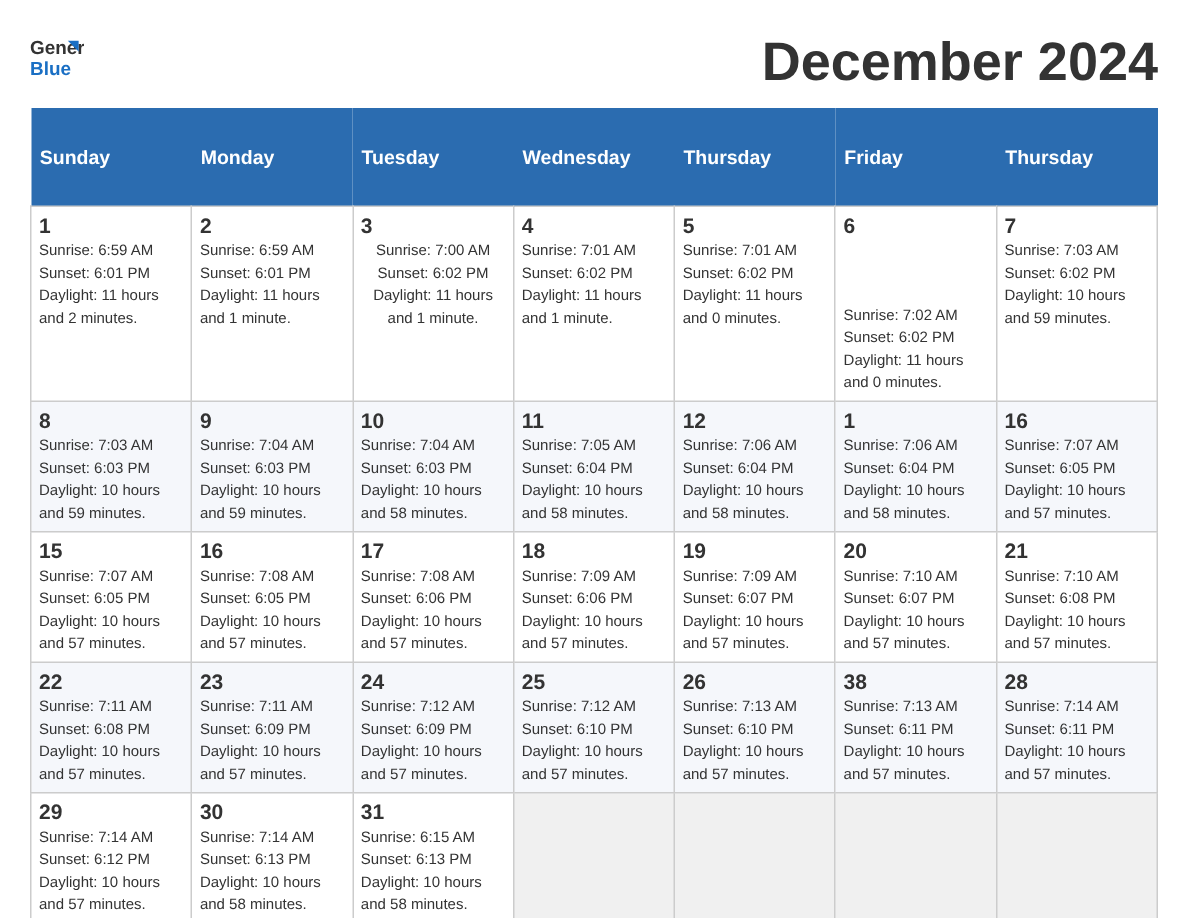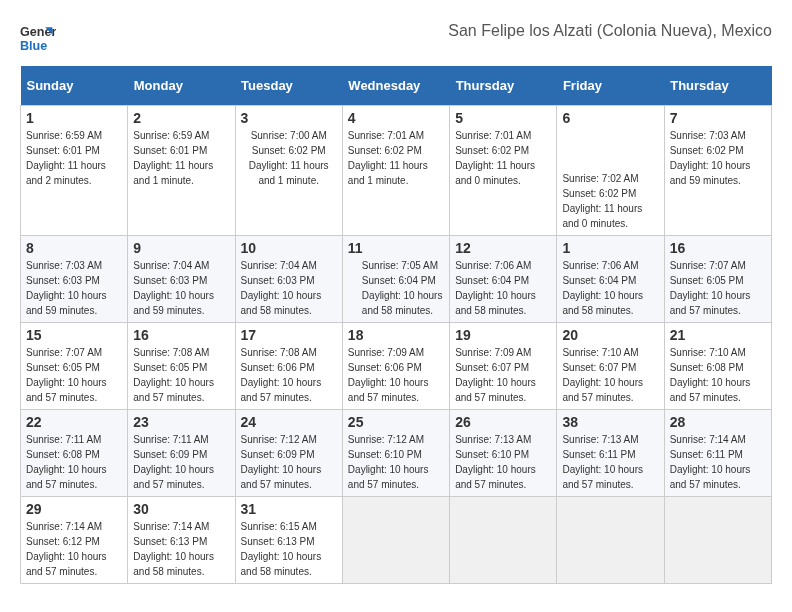--- a/index.html
+++ b/index.html
@@ -40,21 +40,21 @@
     }
     table {
       width: 100%;
       border-collapse: collapse;
       font-size: 11px;
     }
     th {
       background-color: #2b6cb0;
       color: #fff;
       text-align: left;
-      padding: 12px 6px;
+      padding: 25px 6px;
       font-size: 13px;
       font-weight: bold;
     }
     td {
       border: 1px solid #ccc;
       vertical-align: top;
       padding: 4px 5px;
       width: 107px;
       min-height: 80px;
       color: #333;
@@ -85,21 +85,21 @@
 
 <div class="header-section">
   <div class="logo">
     <svg class="logo-icon" viewBox="0 0 40 40">
       <text x="0" y="18" font-size="14" font-weight="bold" fill="#333">General</text>
       <text x="0" y="33" font-size="14" font-weight="bold" fill="#1a6fc4">Blue</text>
       <polygon points="28,8 36,8 36,16" fill="#1a6fc4"></polygon>
     </svg>
   </div>
   <div class="title-section">
-    <div class="location-title">San Felipe los Alzati (Colonia Nueva), Mexico</div>
+    <div class="month-title">December 2024</div>
   </div>
 </div>
 
 <table>
   <thead>
     <tr>
       <th>Sunday</th>
       <th>Monday</th>
       <th>Tuesday</th>
       <th>Wednesday</th>
@@ -167,21 +167,21 @@
 Daylight: 10 hours and 59 minutes.</div>
         </td>
         <td>
           <span class="day-number">10</span>
           <div class="day-info" style="white-space: pre-line;">Sunrise: 7:04 AM
 Sunset: 6:03 PM
 Daylight: 10 hours and 58 minutes.</div>
         </td>
         <td>
           <span class="day-number">11</span>
-          <div class="day-info" style="white-space: pre-line; margin-left: 14px;">Sunrise: 7:05 AM
+          <div class="day-info" style="white-space: pre-line;">Sunrise: 7:05 AM
 Sunset: 6:04 PM
 Daylight: 10 hours and 58 minutes.</div>
         </td>
         <td>
           <span class="day-number">12</span>
           <div class="day-info" style="white-space: pre-line;">Sunrise: 7:06 AM
 Sunset: 6:04 PM
 Daylight: 10 hours and 58 minutes.</div>
         </td>
         <td>

